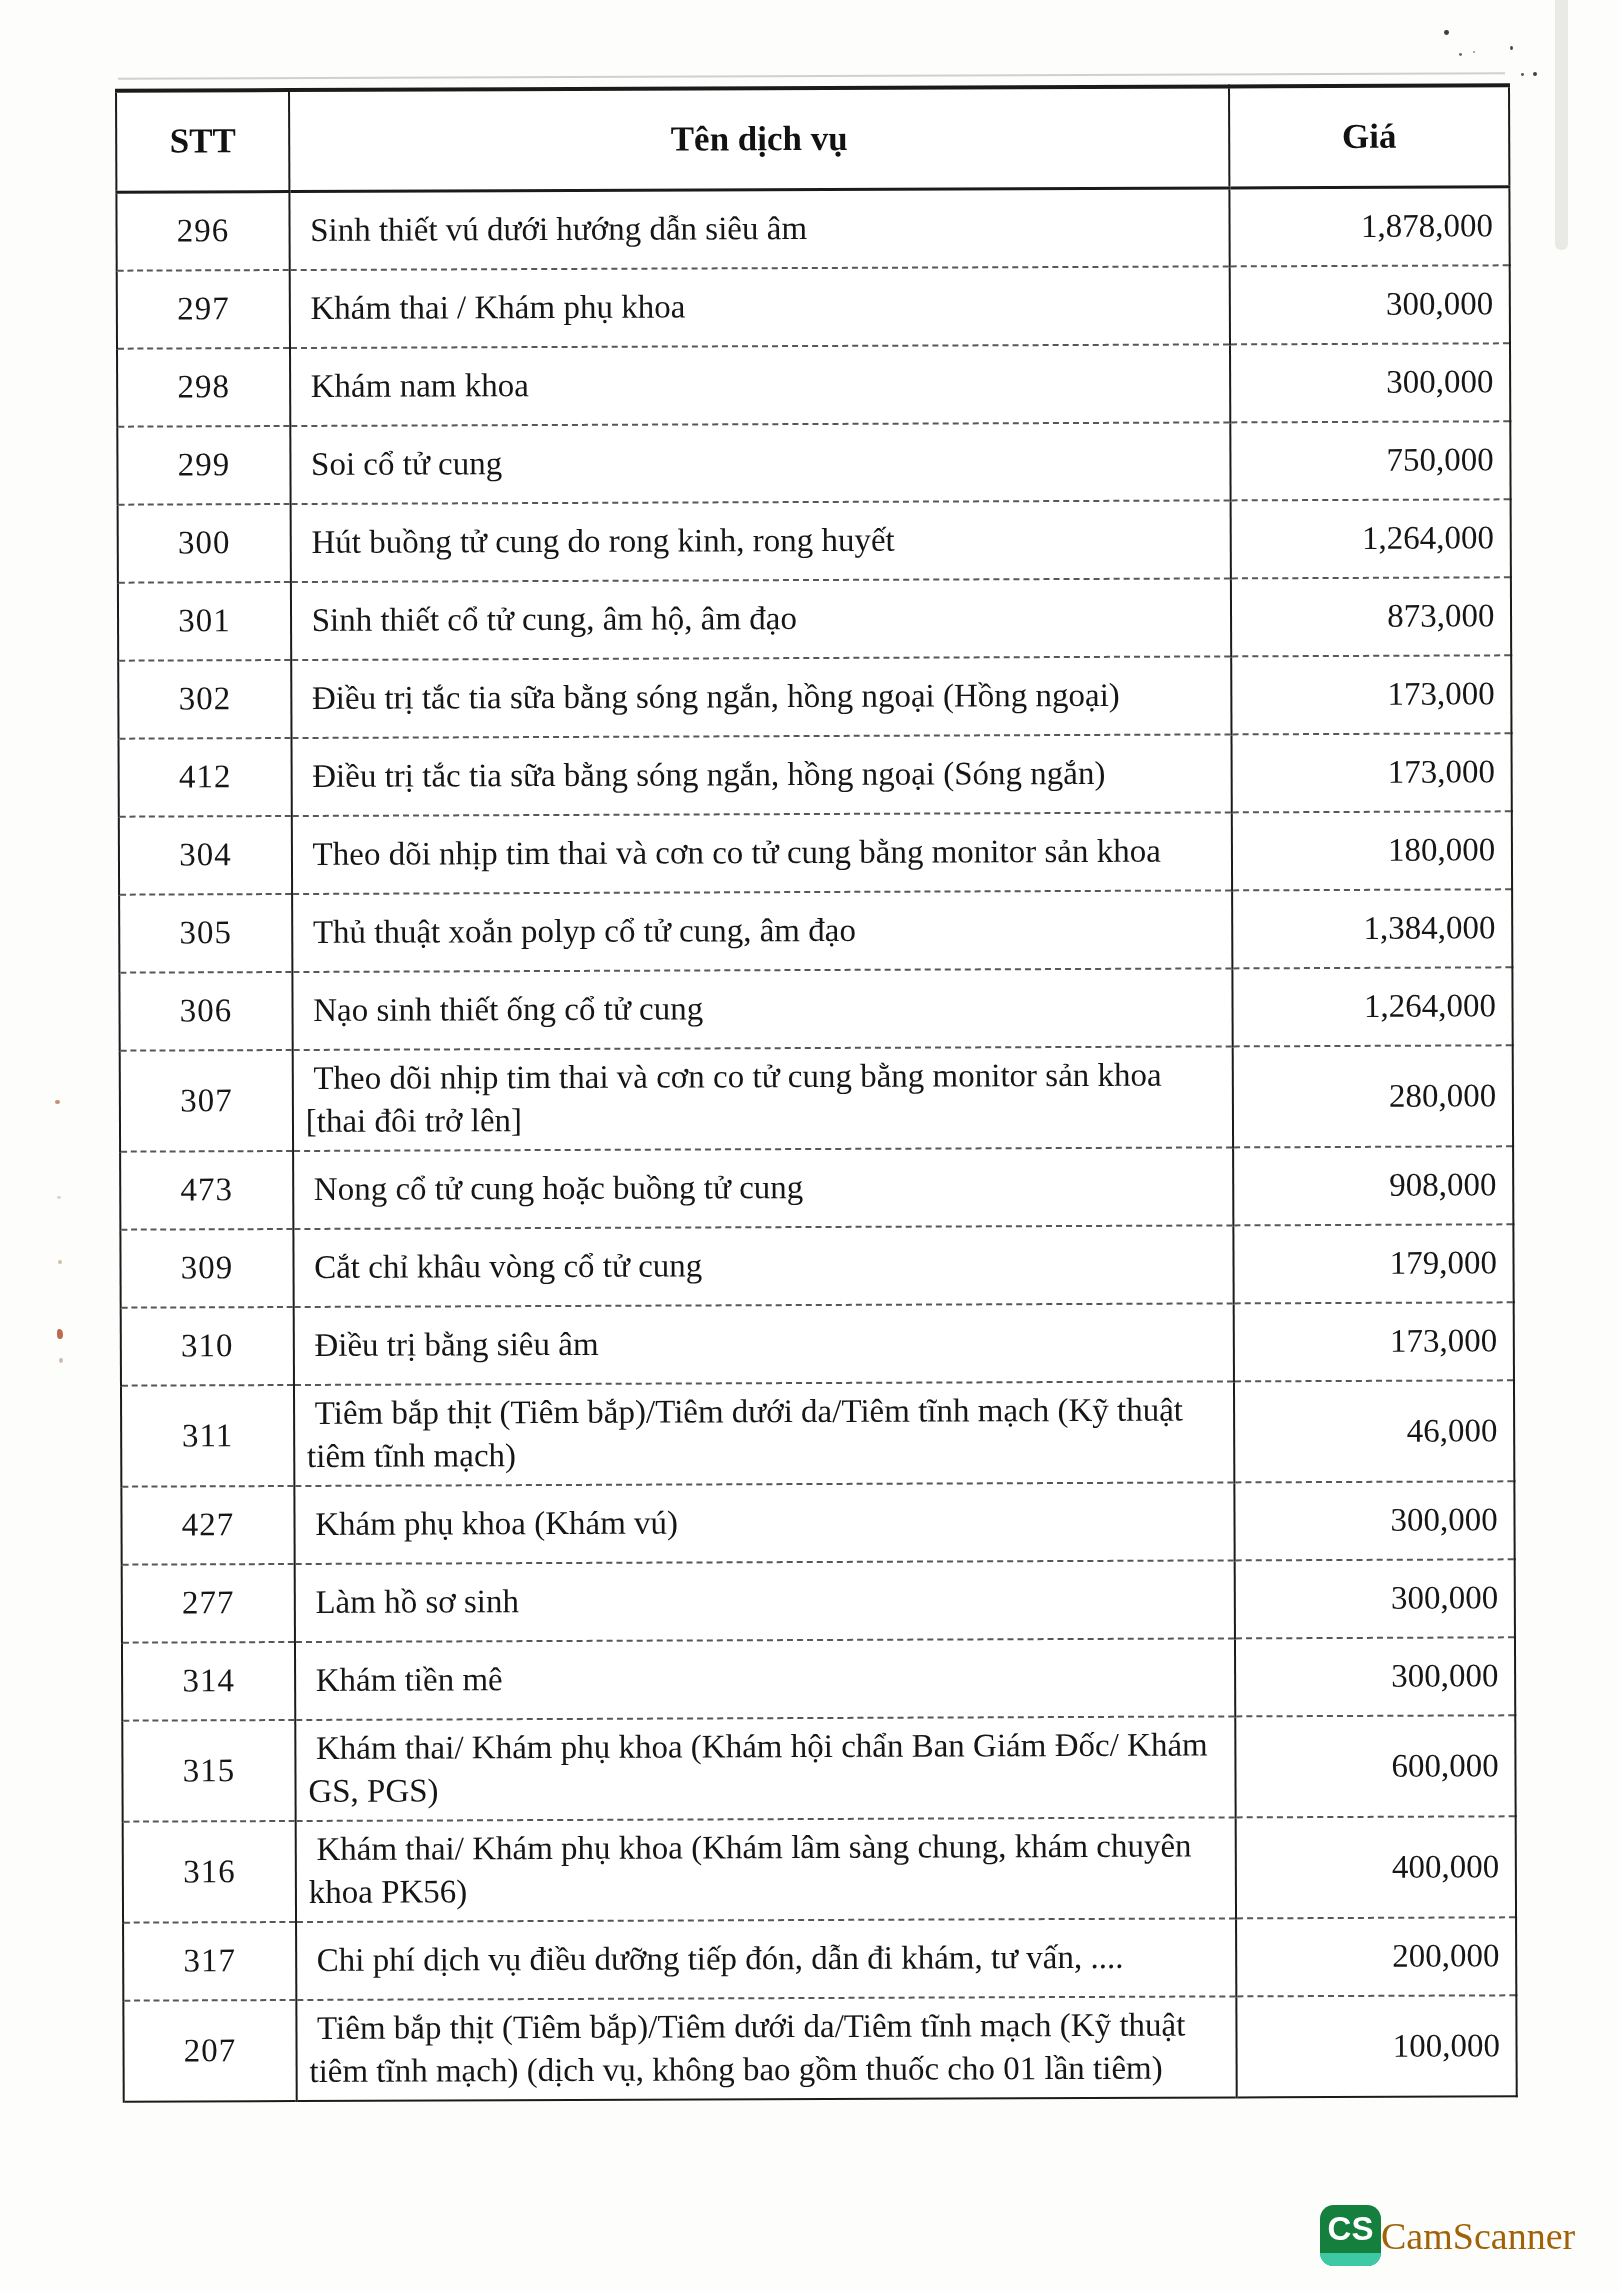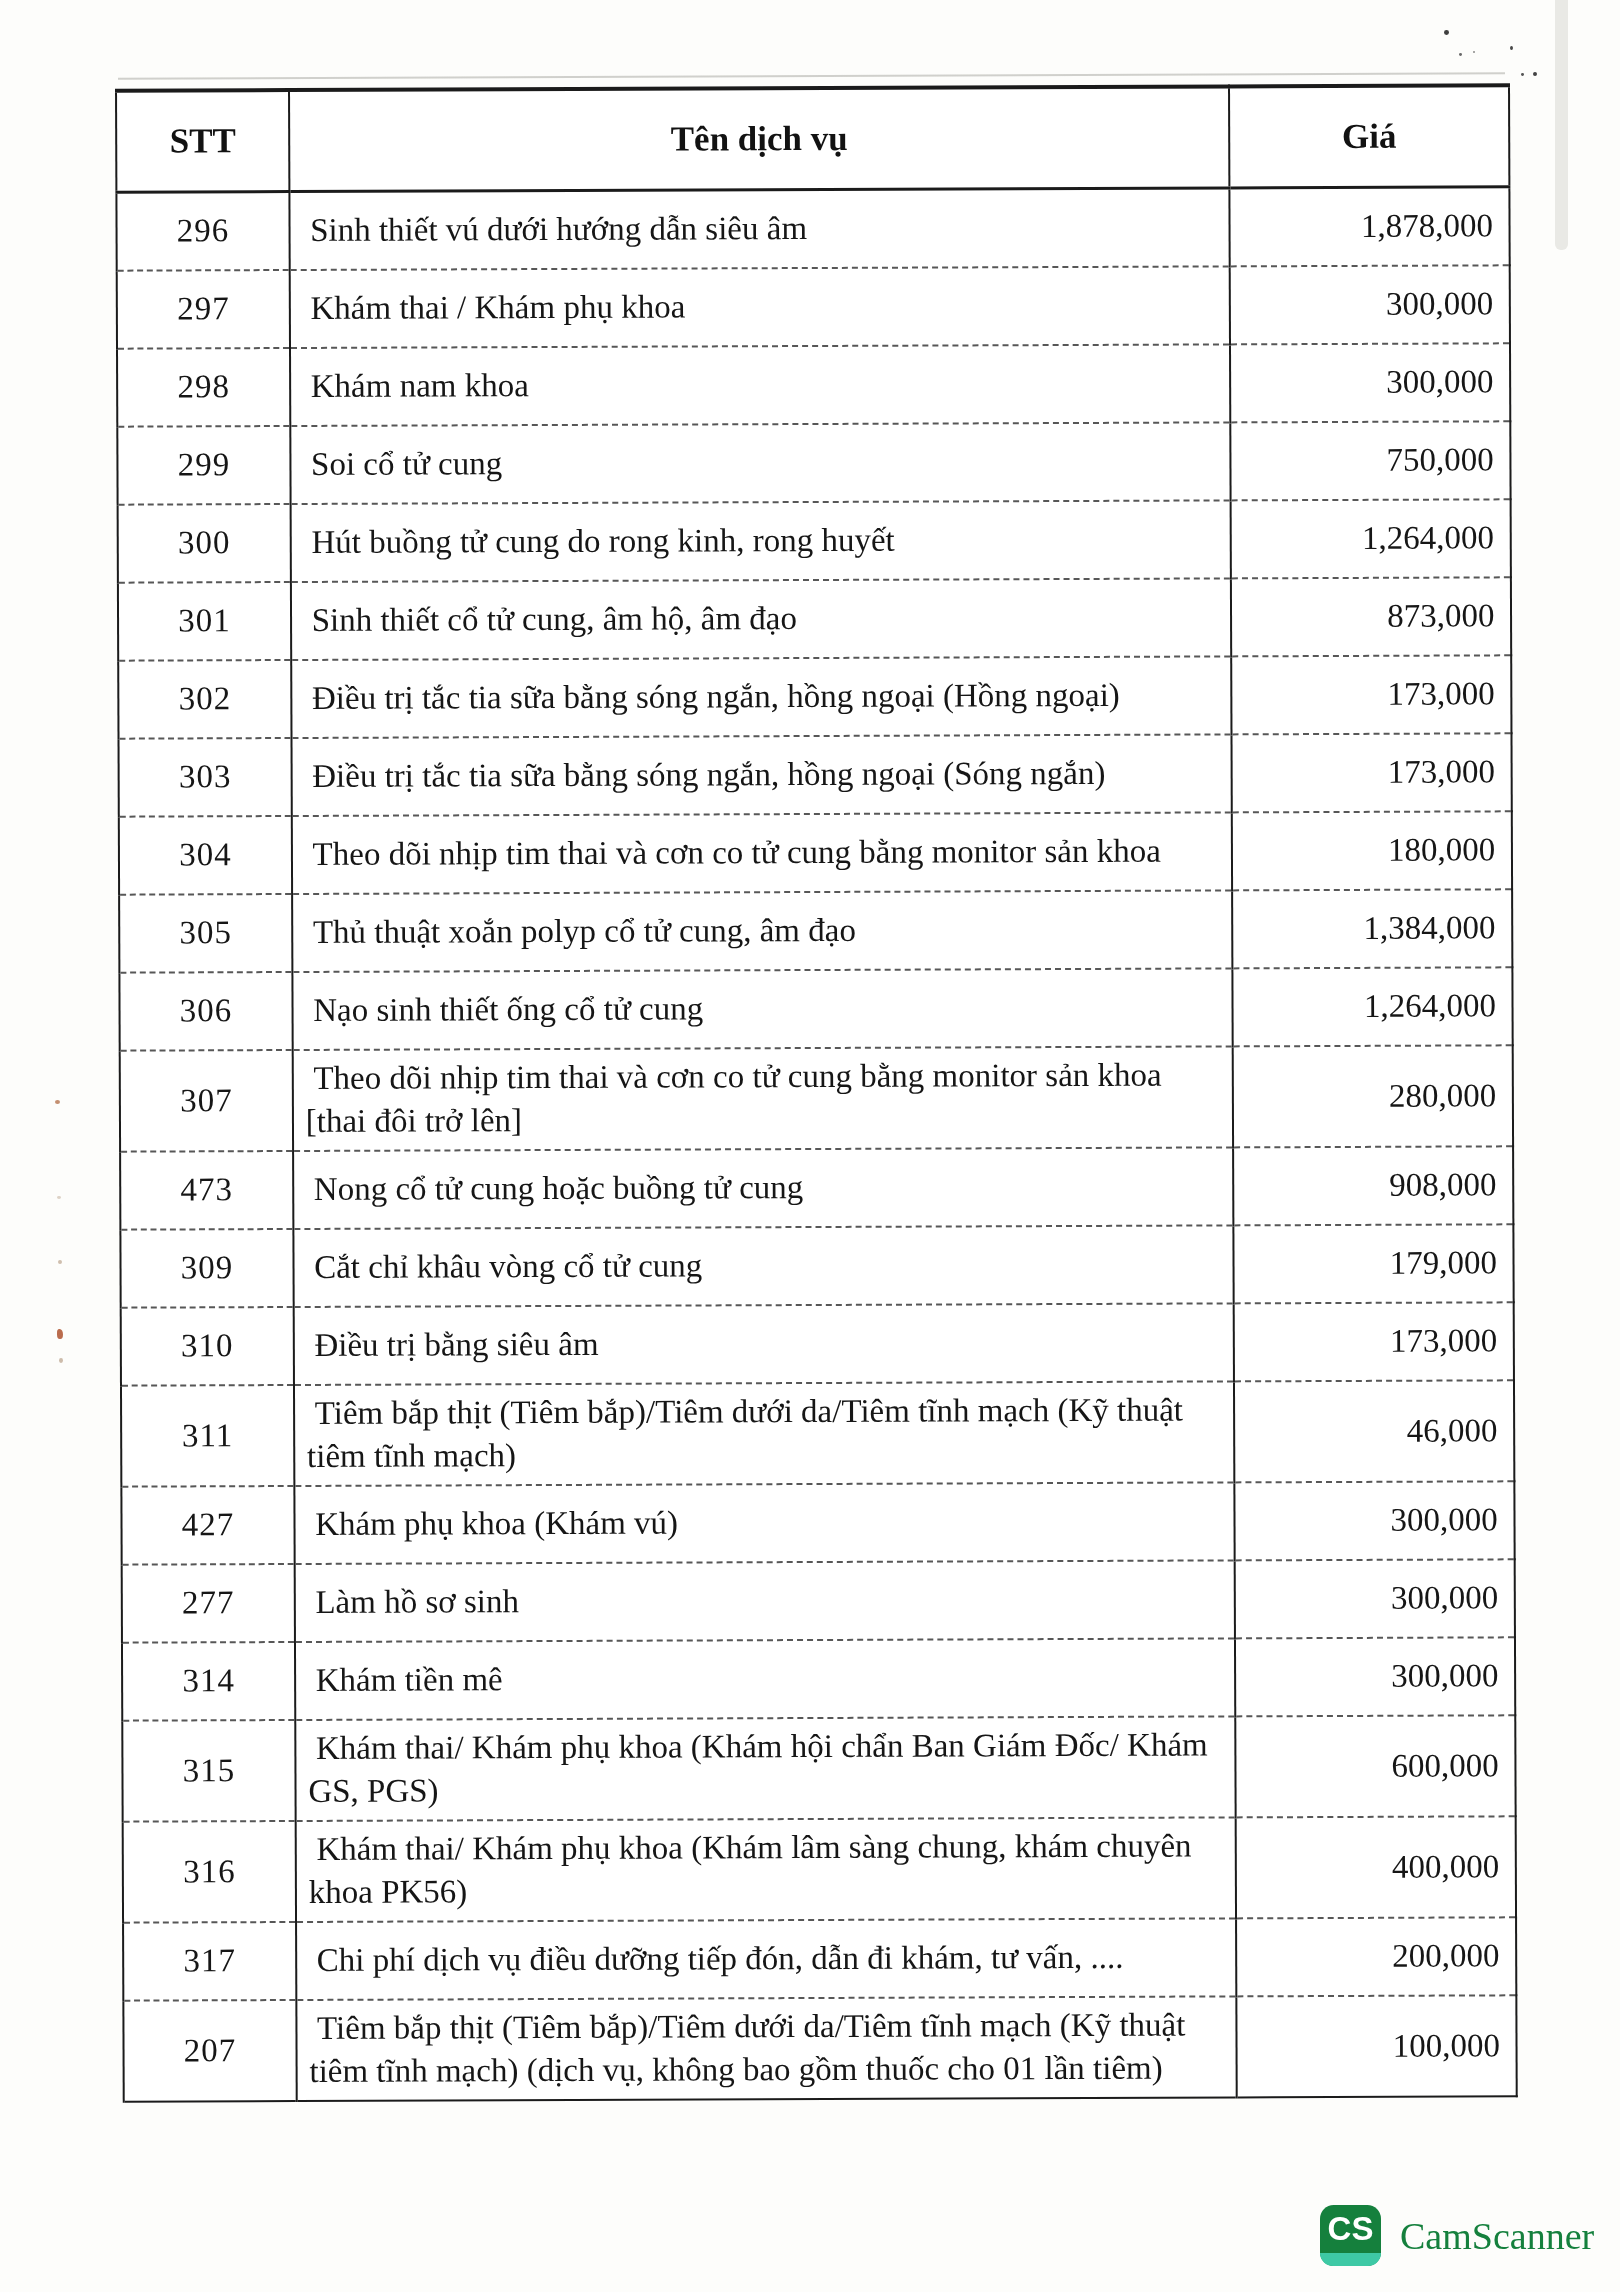--- a/index.html
+++ b/index.html
@@ -115,24 +115,24 @@
     font-size:33px;
     letter-spacing:0px;
   }
   .cs-accent{
     position:absolute;
     left:0;right:0;bottom:0;height:12.7px;
     background:#3ec9a5;
     border-radius:0 0 13.7px 13.7px;
   }
   .cs-name{
-    margin-left:19px;
+    margin-left:0;
     font-family:"Liberation Serif","DejaVu Serif",serif;
     font-size:38px;
-    color:#15803d;
+    color:#a16207;
     white-space:nowrap;
   }
 </style>
 </head>
 <body>
 
 <div class="ghost-top"></div>
 
 <div class="table-wrap">
   <table class="price-table">
@@ -178,21 +178,21 @@
     <td class="c-stt">301</td>
     <td class="c-service">Sinh thiết cổ tử cung, âm hộ, âm đạo</td>
     <td class="c-price">873,000</td>
   </tr>
         <tr class="single">
     <td class="c-stt">302</td>
     <td class="c-service">Điều trị tắc tia sữa bằng sóng ngắn, hồng ngoại (Hồng ngoại)</td>
     <td class="c-price">173,000</td>
   </tr>
         <tr class="single">
-    <td class="c-stt">303</td>
+    <td class="c-stt">412</td>
     <td class="c-service">Điều trị tắc tia sữa bằng sóng ngắn, hồng ngoại (Sóng ngắn)</td>
     <td class="c-price">173,000</td>
   </tr>
         <tr class="single">
     <td class="c-stt">304</td>
     <td class="c-service">Theo dõi nhịp tim thai và cơn co tử cung bằng monitor sản khoa</td>
     <td class="c-price">180,000</td>
   </tr>
         <tr class="single">
     <td class="c-stt">305</td>

